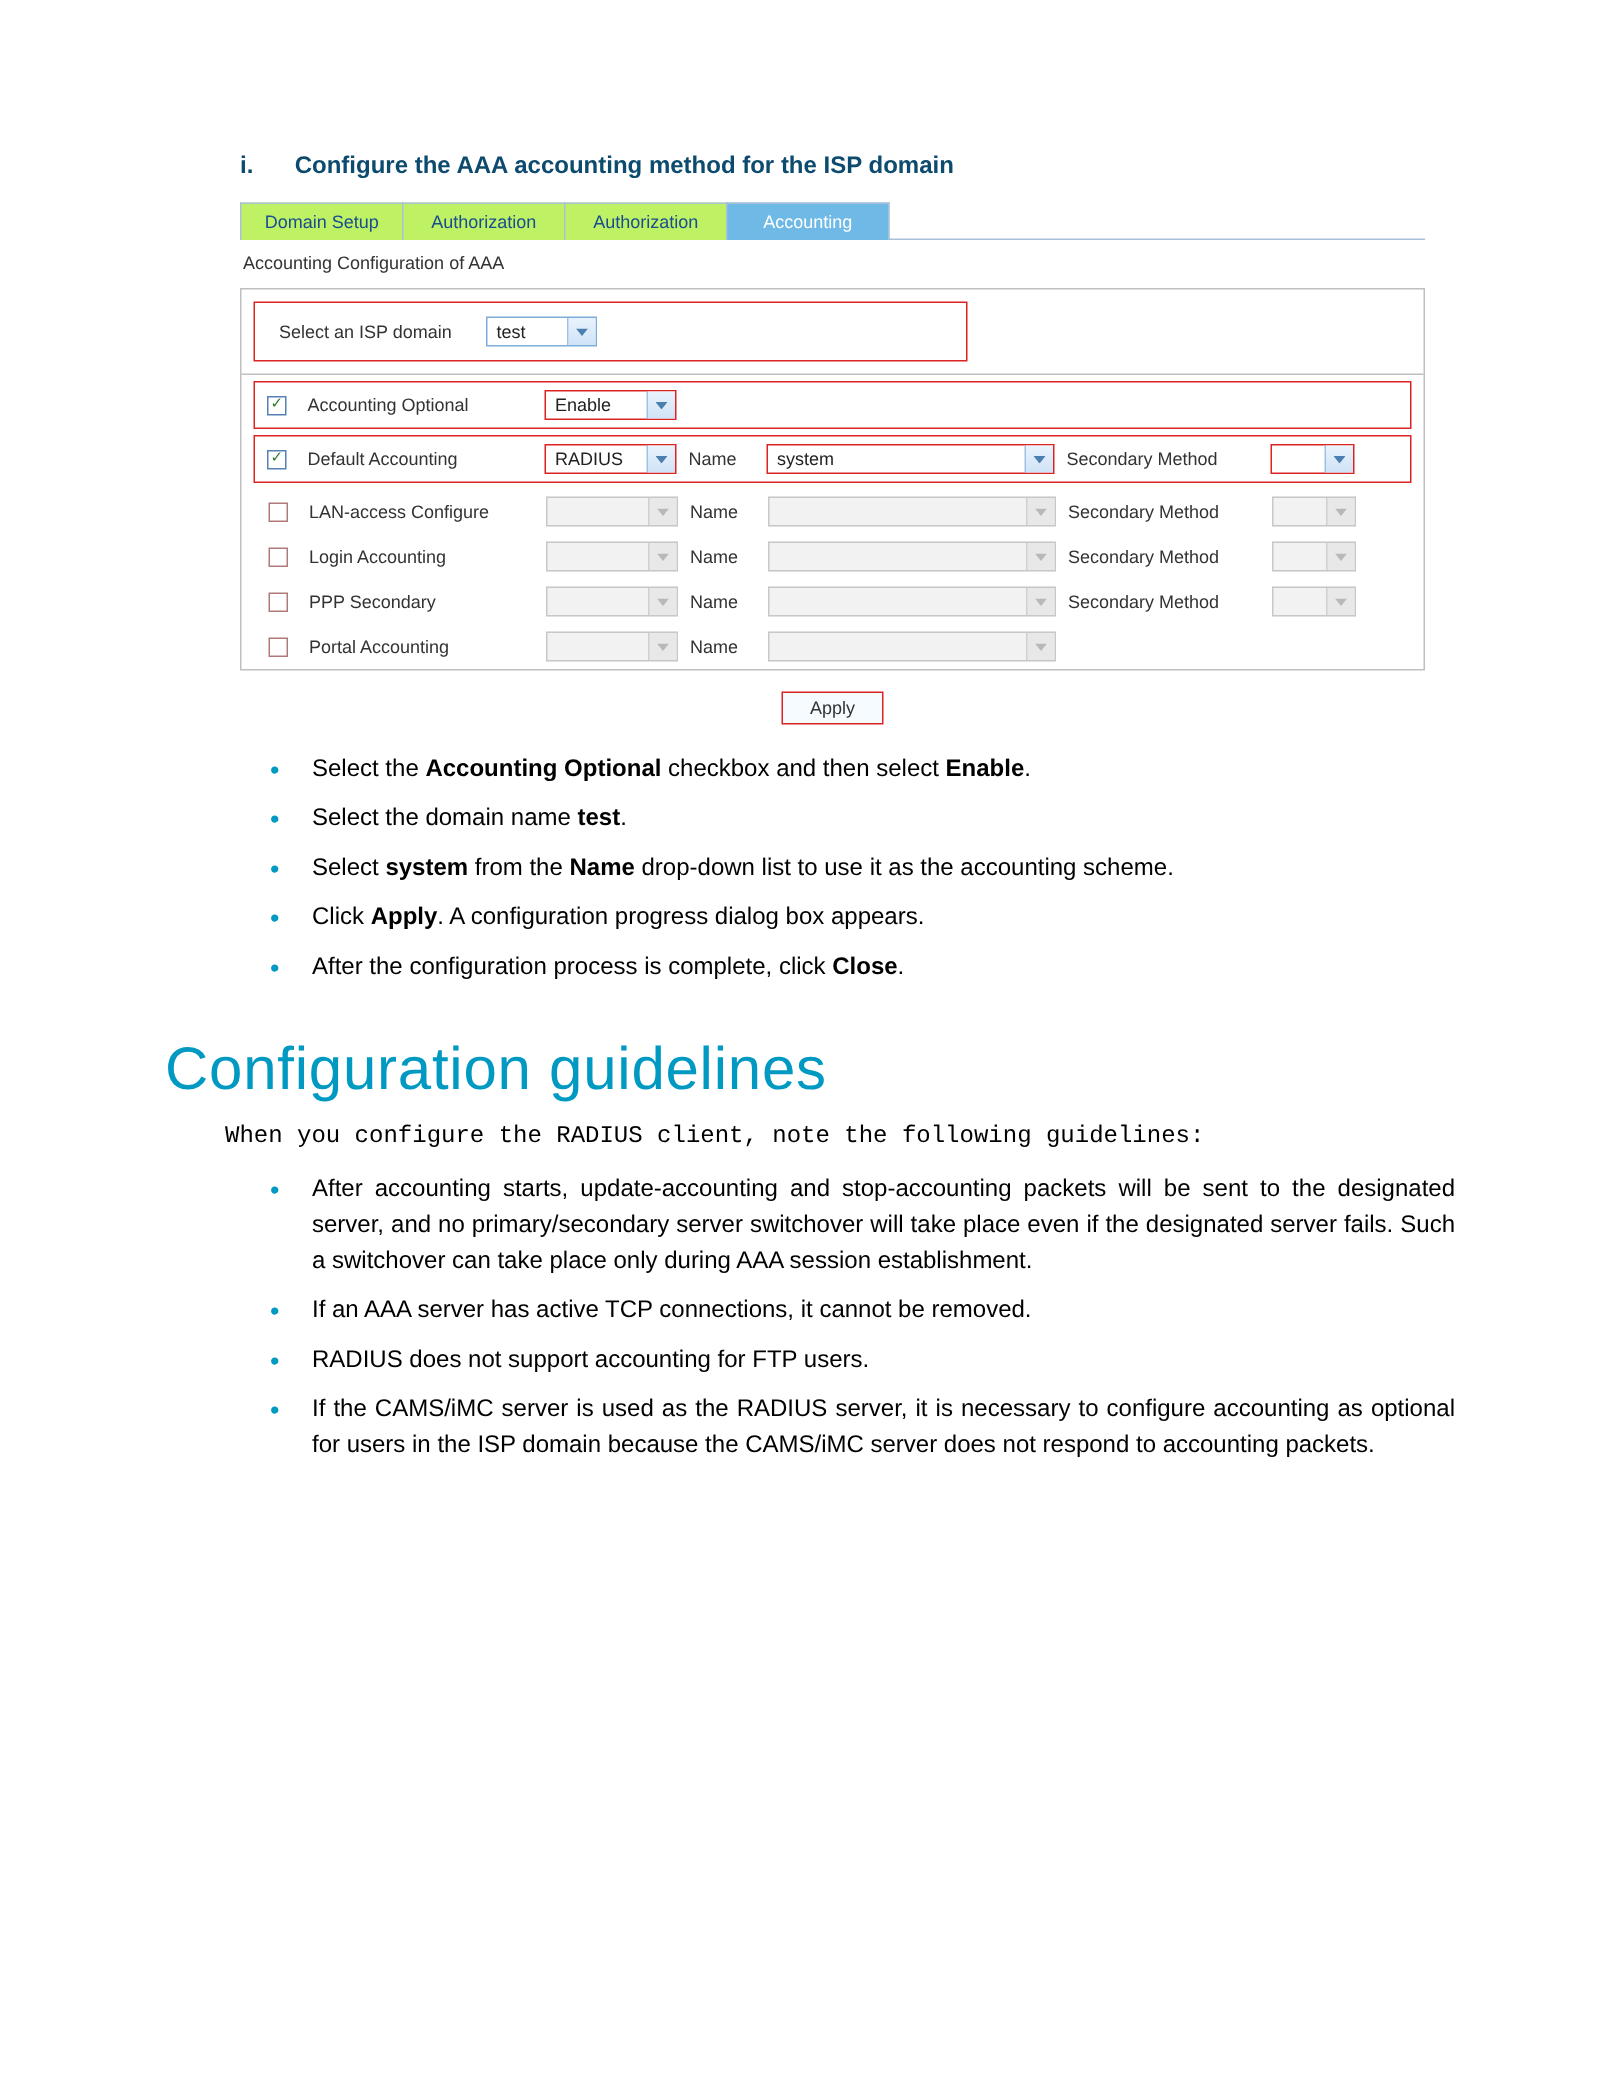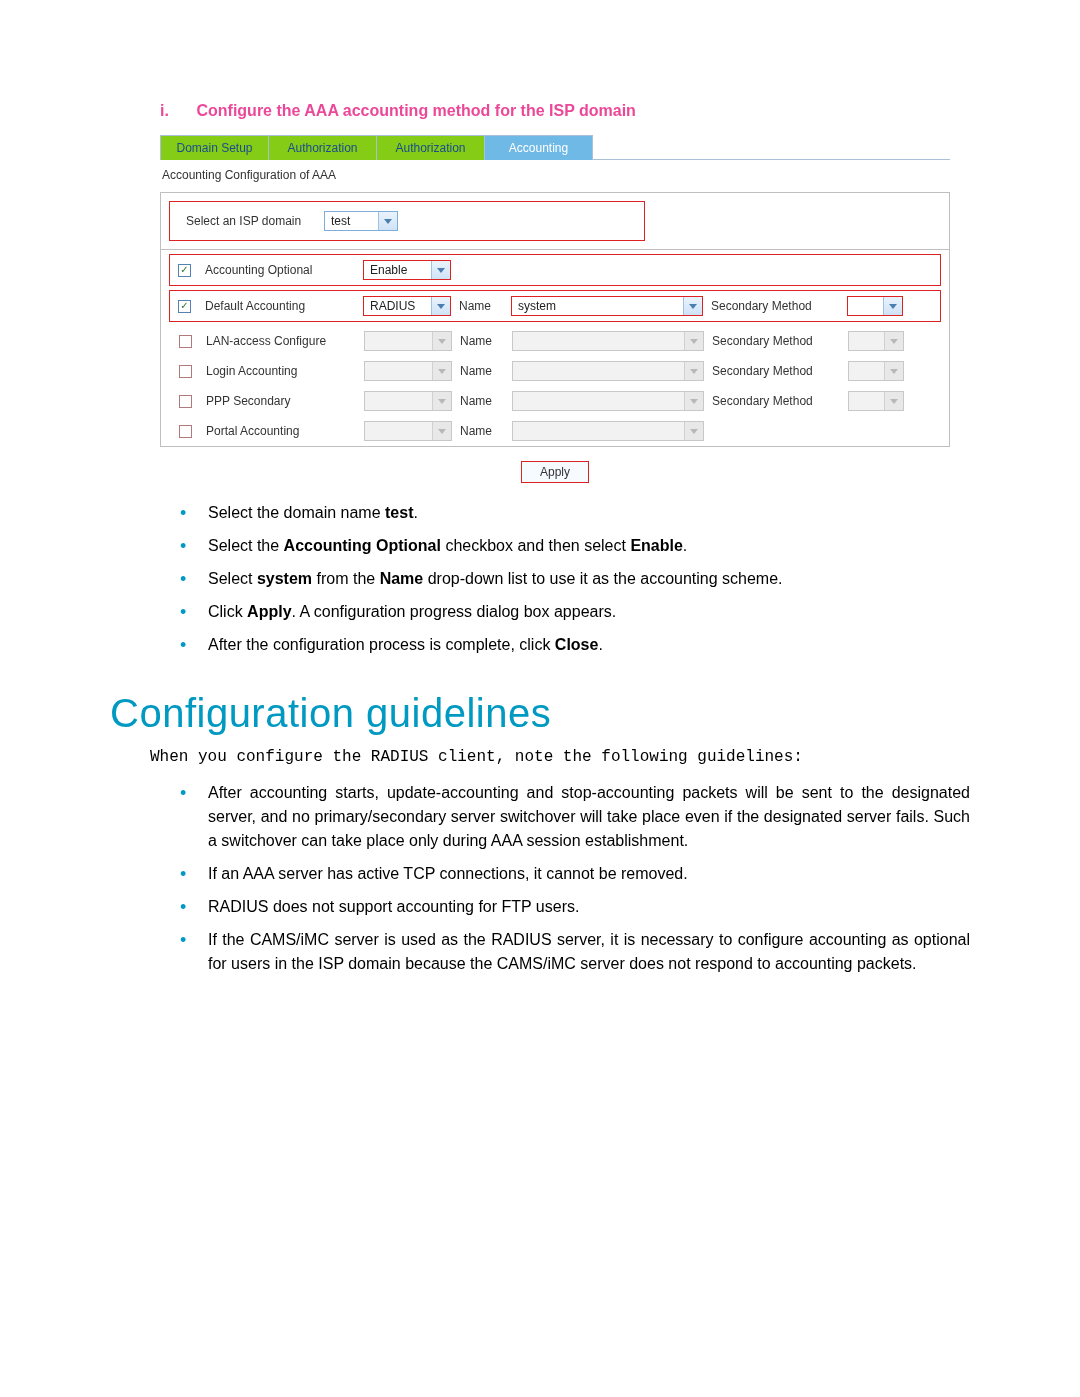--- a/index.html
+++ b/index.html
@@ -10,21 +10,21 @@
     color: #000;
     width: 1080px;
   }
   .page {
     padding: 90px 110px 60px 110px;
     box-sizing: border-box;
   }
 
   
   .step-heading {
-    color: #ec4899;
+    color: #0c4a6e;
     font-family: Arial, sans-serif;
     font-size: 16px;
     font-weight: bold;
     margin: 12px 0 14px 50px;
   }
   .step-heading .num { display: inline-block; width: 32px; }
 
   .section-title {
     color: #0099c2;
     font-family: "Segoe UI Light", "Helvetica Neue", Arial, sans-serif;
@@ -76,21 +76,21 @@
     color: #333;
   }
 
   .tabs {
     border-bottom: 1px solid #a8c0d8;
     display: flex;
   }
   .tab {
     border: 1px solid #a8c0d8;
     border-bottom: none;
-    background: #84cc16;
+    background: #bef264;
     color: #1a4d8f;
     padding: 5px 0;
     width: 107px;
     text-align: center;
     margin-right: -1px;
     position: relative;
     top: 1px;
     font-size: 12px;
   }
   .tab.active {
@@ -394,22 +394,22 @@
         </div>
 
     </div>
 
     <div class="apply-wrap">
       <span class="apply-btn">Apply</span>
     </div>
   </div>
 
   <ul class="bullets" id="step-bullets">
+      <li>Select the <b>Accounting Optional</b> checkbox and then select <b>Enable</b>.</li>
       <li>Select the domain name <b>test</b>.</li>
-      <li>Select the <b>Accounting Optional</b> checkbox and then select <b>Enable</b>.</li>
       <li>Select <b>system</b> from the <b>Name</b> drop-down list to use it as the accounting scheme.</li>
       <li>Click <b>Apply</b>. A configuration progress dialog box appears.</li>
       <li>After the configuration process is complete, click <b>Close</b>.</li>
     </ul>
 
   <h2 class="section-title">Configuration guidelines</h2>
 
   <p class="para">When you configure the RADIUS client, note the following guidelines:</p>
 
   <ul class="bullets" id="guideline-bullets">

